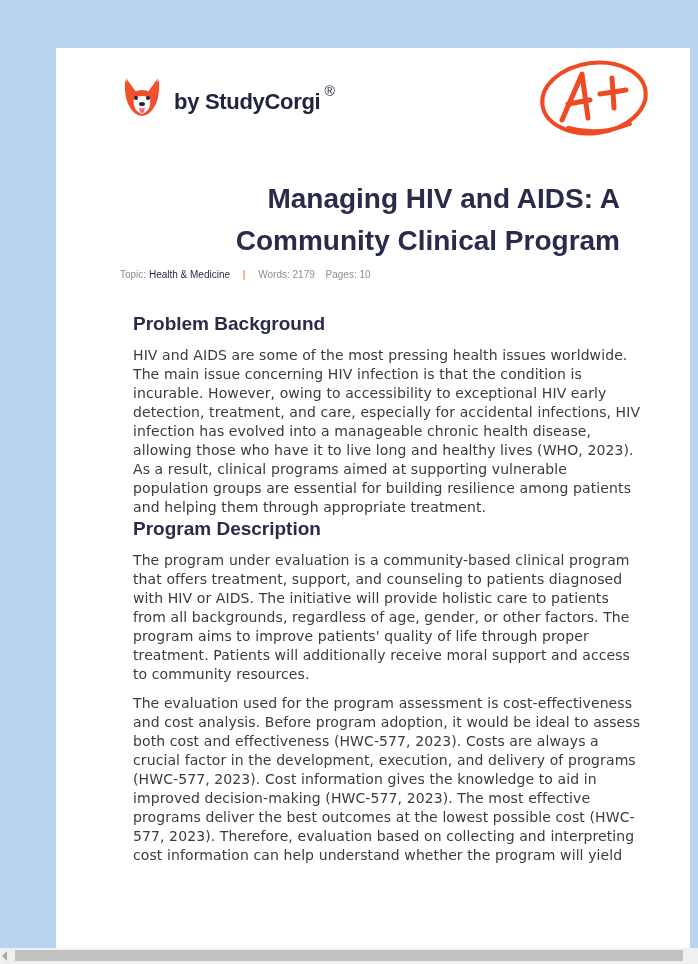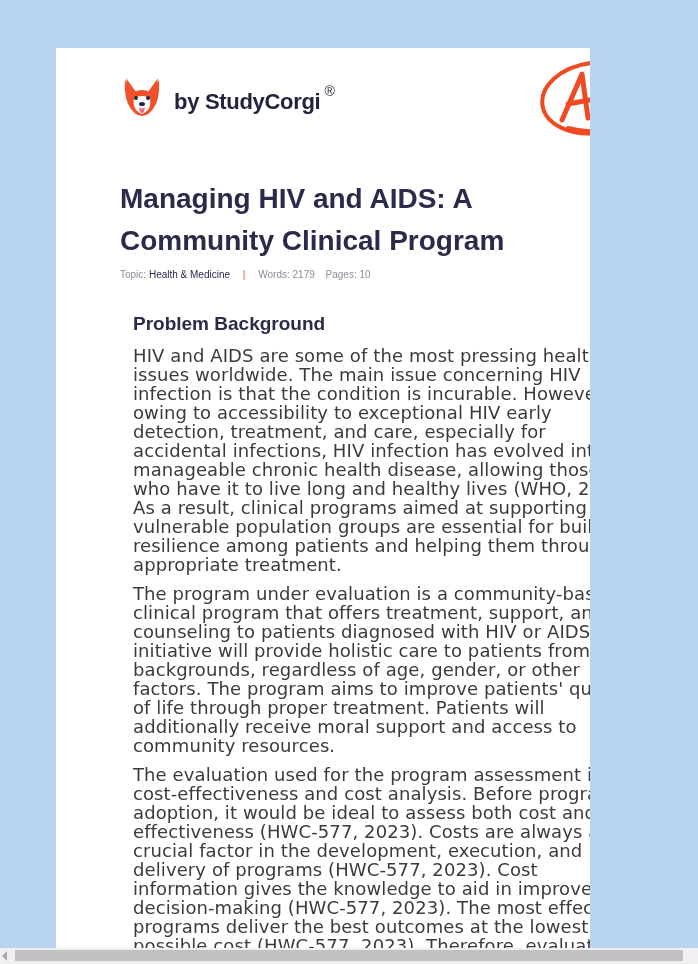--- a/index.html
+++ b/index.html
@@ -2,50 +2,50 @@
 <html><head>
 <meta charset="utf-8">
 <style>
   html, body { margin: 0; padding: 0; }
   body {
     width: 698px; height: 964px; overflow: hidden; position: relative;
     background: #b8d4f1;
     font-family: "DejaVu Sans", sans-serif;
   }
   .card {
-    position: absolute; left: 56px; top: 48px; width: 534px; height: 908px;
+    position: absolute; left: 56px; top: 48px; width: 634px; height: 908px;
     background: #ffffff; overflow: hidden;
   }
   .brand { position: absolute; left: 66px; top: 28px; display: flex; align-items: center; }
   .brand-logo { width: 40px; height: 44px; }
   .brand-text {
     margin-left: 12px; margin-top: 8px; font-family: "Liberation Sans", sans-serif;
     font-weight: bold; font-size: 22px; color: #22243f; letter-spacing: -0.3px;
   }
   .brand-reg { font-size: 14px; color: #22243f; margin-left: 4px; margin-top: -14px; font-family: "Liberation Sans", sans-serif; }
   .grade { position: absolute; left: 482px; top: 10px; width: 112px; height: 82px; }
   .title {
     position: absolute; left: 64px; top: 130px; width: 500px; margin: 0;
     font-family: "Liberation Sans", sans-serif; font-weight: bold;
-    font-size: 28px; line-height: 42px; color: #2a2b4a;
+    font-size: 28px; line-height: 42px; color: #2a2b4a; text-align: right;
   }
   .meta {
     position: absolute; left: 64px; top: 221px; font-family: "Liberation Sans", sans-serif;
     font-size: 10px; color: #8a8d98;
   }
   .meta .topic-val { color: #2a2b4a; }
   .meta .sep { color: #e35b26; margin: 0 10px; }
   .meta .pages { margin-left: 8px; }
   .content { position: absolute; left: 77px; top: 264px; width: 510px; }
   .h2 {
     margin: 0; font-family: "Liberation Sans", sans-serif; font-weight: bold;
     font-size: 19px; line-height: 24px; color: #2a2b4a;
   }
   .para {
-    margin: 10px 0 0 0; font-size: 18px; line-height: 19px; color: #3b3b3f;
+    margin: 10px 0 0 0; font-size: 14px; line-height: 19px; color: #3b3b3f;
     letter-spacing: 0.1px;
   }
   .h2.s1 { margin-top: 0; }
   .h2.next { margin-top: 0; }
   .scrollbar {
     position: absolute; left: 0; top: 948px; width: 698px; height: 16px; background: #f0f0f0;
   }
   .scroll-arrow {
     position: absolute; left: 2px; top: 3px; width: 0; height: 0;
     border-top: 5px solid transparent; border-bottom: 5px solid transparent;
@@ -87,20 +87,21 @@
     <span>Topic:</span>
     <span class="topic-val">Health &amp; Medicine</span>
     <span class="sep">|</span>
     <span>Words: 2179</span>
     <span class="pages">Pages: 10</span>
   </div>
 
   <div class="content">
     <h2 class="h2 s1">Problem Background</h2>
     <p class="para">HIV and AIDS are some of the most pressing health issues worldwide. The main issue concerning HIV infection is that the condition is incurable. However, owing to accessibility to exceptional HIV early detection, treatment, and care, especially for accidental infections, HIV infection has evolved into a manageable chronic health disease, allowing those who have it to live long and healthy lives (WHO, 2023). As a result, clinical programs aimed at supporting vulnerable population groups are essential for building resilience among patients and helping them through appropriate treatment.</p>
+    <h2 class="h2 next">Program Description</h2>
     <p class="para">The program under evaluation is a community-based clinical program that offers treatment, support, and counseling to patients diagnosed with HIV or AIDS. The initiative will provide holistic care to patients from all backgrounds, regardless of age, gender, or other factors. The program aims to improve patients' quality of life through proper treatment. Patients will additionally receive moral support and access to community resources.</p>
     <p class="para">The evaluation used for the program assessment is cost-effectiveness and cost analysis. Before program adoption, it would be ideal to assess both cost and effectiveness (HWC-577, 2023). Costs are always a crucial factor in the development, execution, and delivery of programs (HWC-577, 2023). Cost information gives the knowledge to aid in improved decision-making (HWC-577, 2023). The most effective programs deliver the best outcomes at the lowest possible cost (HWC-577, 2023). Therefore, evaluation based on collecting and interpreting cost information can help understand whether the program will yield</p>
   </div>
 </div>
 
 <div class="scrollbar">
   <div class="scroll-arrow"></div>
   <div class="scroll-thumb"></div>
 </div>
 

